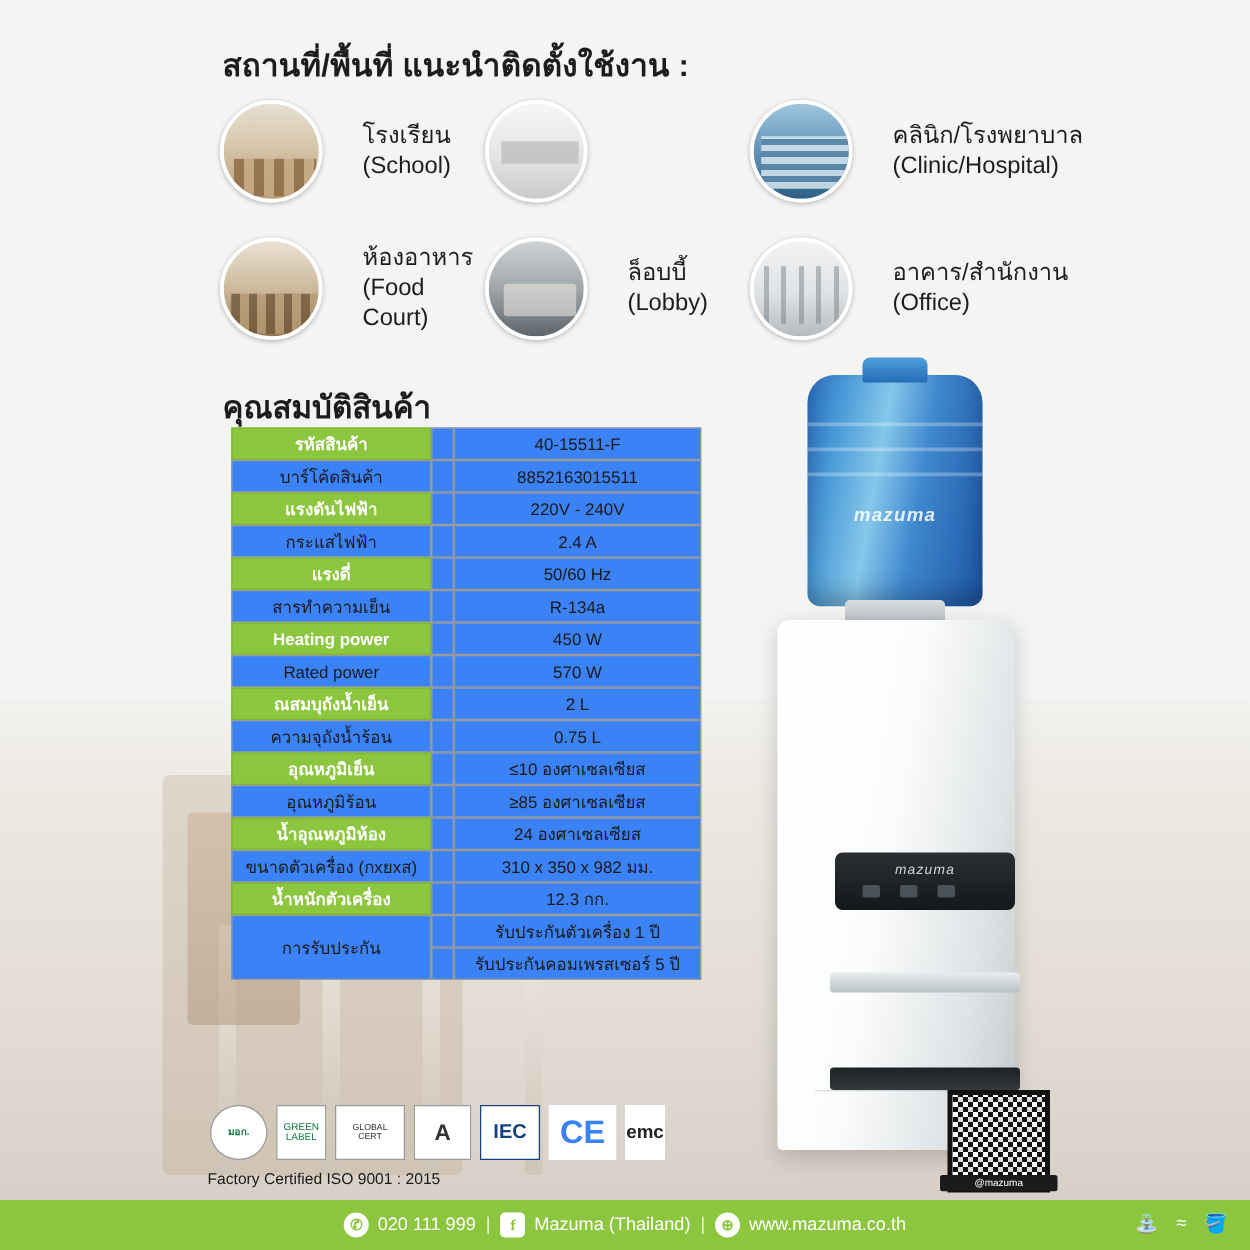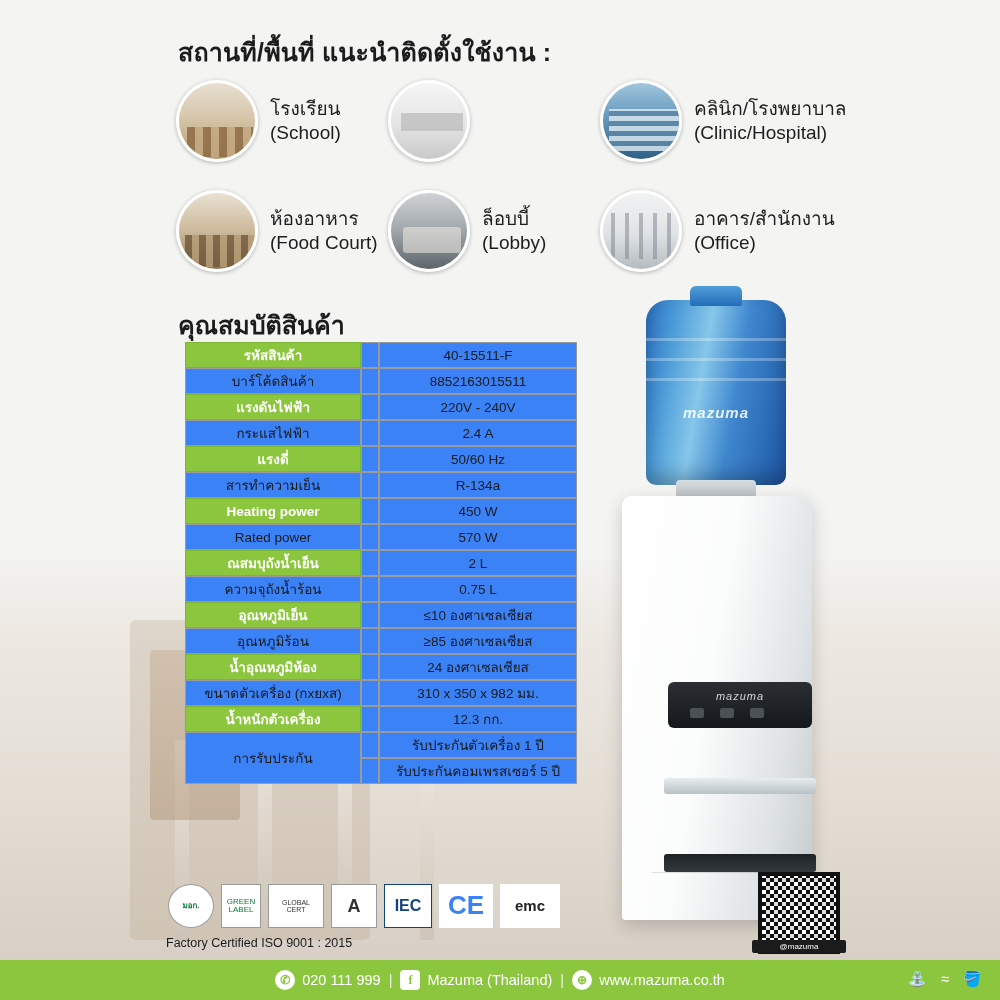--- a/index.html
+++ b/index.html
@@ -44,21 +44,21 @@
   .h-install {
     position:absolute; left:178px; top:32px;
     font-size:25px; font-weight:bold; color:#1c1c1c;
     letter-spacing:.2px;
   }
 
   
   .venues { position:absolute; left:176px; top:80px; width:700px; }
   .venue-row { display:flex; }
   .venue {
-    display:flex; align-items:center;
+    display:flex; align-items:center;gap:20px;
   }
   .thumb {
     width:82px; height:82px; border-radius:50%;
     border:3px solid #ffffff;
     box-shadow:0 1px 4px rgba(0,0,0,.28);
     overflow:hidden; flex:none;
     position:relative;
   }
   .thumb .inner { position:absolute; inset:0; }
   .v-school .inner { background:linear-gradient(#e7dfd2 0%, #d6c6aa 45%, #b89a72 100%); }
@@ -92,21 +92,21 @@
     position:absolute; left:185px; top:342px;
     border-collapse:separate; border-spacing:0;
     font-size:13.5px; color:#1a1a1a;
   }
   table.specs td {
     height:26px; padding:0 8px;
     border:1px solid #9a9a9a;
     background:#3b82f6;
     vertical-align:middle;
   }
-  td.k { width:176px; text-align:center; }
+  td.k { width:160px; text-align:center; }
   td.k.green { background:#8cc63e; color:#ffffff; font-weight:bold; border-color:#7cb534; }
   td.v { width:198px; text-align:center; }
   td.gap { border:none; background:transparent; width:8px; padding:0; }
 
   
   .product { position:absolute; left:600px; top:300px; width:240px; height:620px; }
   .bottle {
     position:absolute; left:46px; top:0; width:140px; height:185px;
     background:linear-gradient(100deg,#2b6fc4 0%, #4a9ad8 18%, #86c7ea 40%, #3f87cf 62%, #1d56a5 100%);
     border-radius:22px 22px 10px 10px;
@@ -400,21 +400,21 @@
     </div>
   <div class="qr-caption">@mazuma</div>
 
   <div class="certs">
     <div class="cert circle c-tisi">มอก.</div>
     <div class="cert c-green" style="width:40px;">GREEN<br>LABEL</div>
     <div class="cert c-global" style="width:56px;">GLOBAL<br>CERT</div>
     <div class="cert c-a" style="width:46px;">A</div>
     <div class="cert c-iec" style="width:48px;">IEC</div>
     <div class="cert c-ce" style="width:54px;">CE</div>
-    <div class="cert c-emc" style="width:60px;">emc</div>
+    <div class="cert c-emc" style="width:32px;">emc</div>
   </div>
   <div class="cert-note">Factory Certified ISO 9001 : 2015</div>
 
   <div class="footer">
     <div class="seg">
       <span class="ic">✆</span>
       <span>020 111 999</span>
     </div>
     <span class="sep">|</span>
     <div class="seg">

